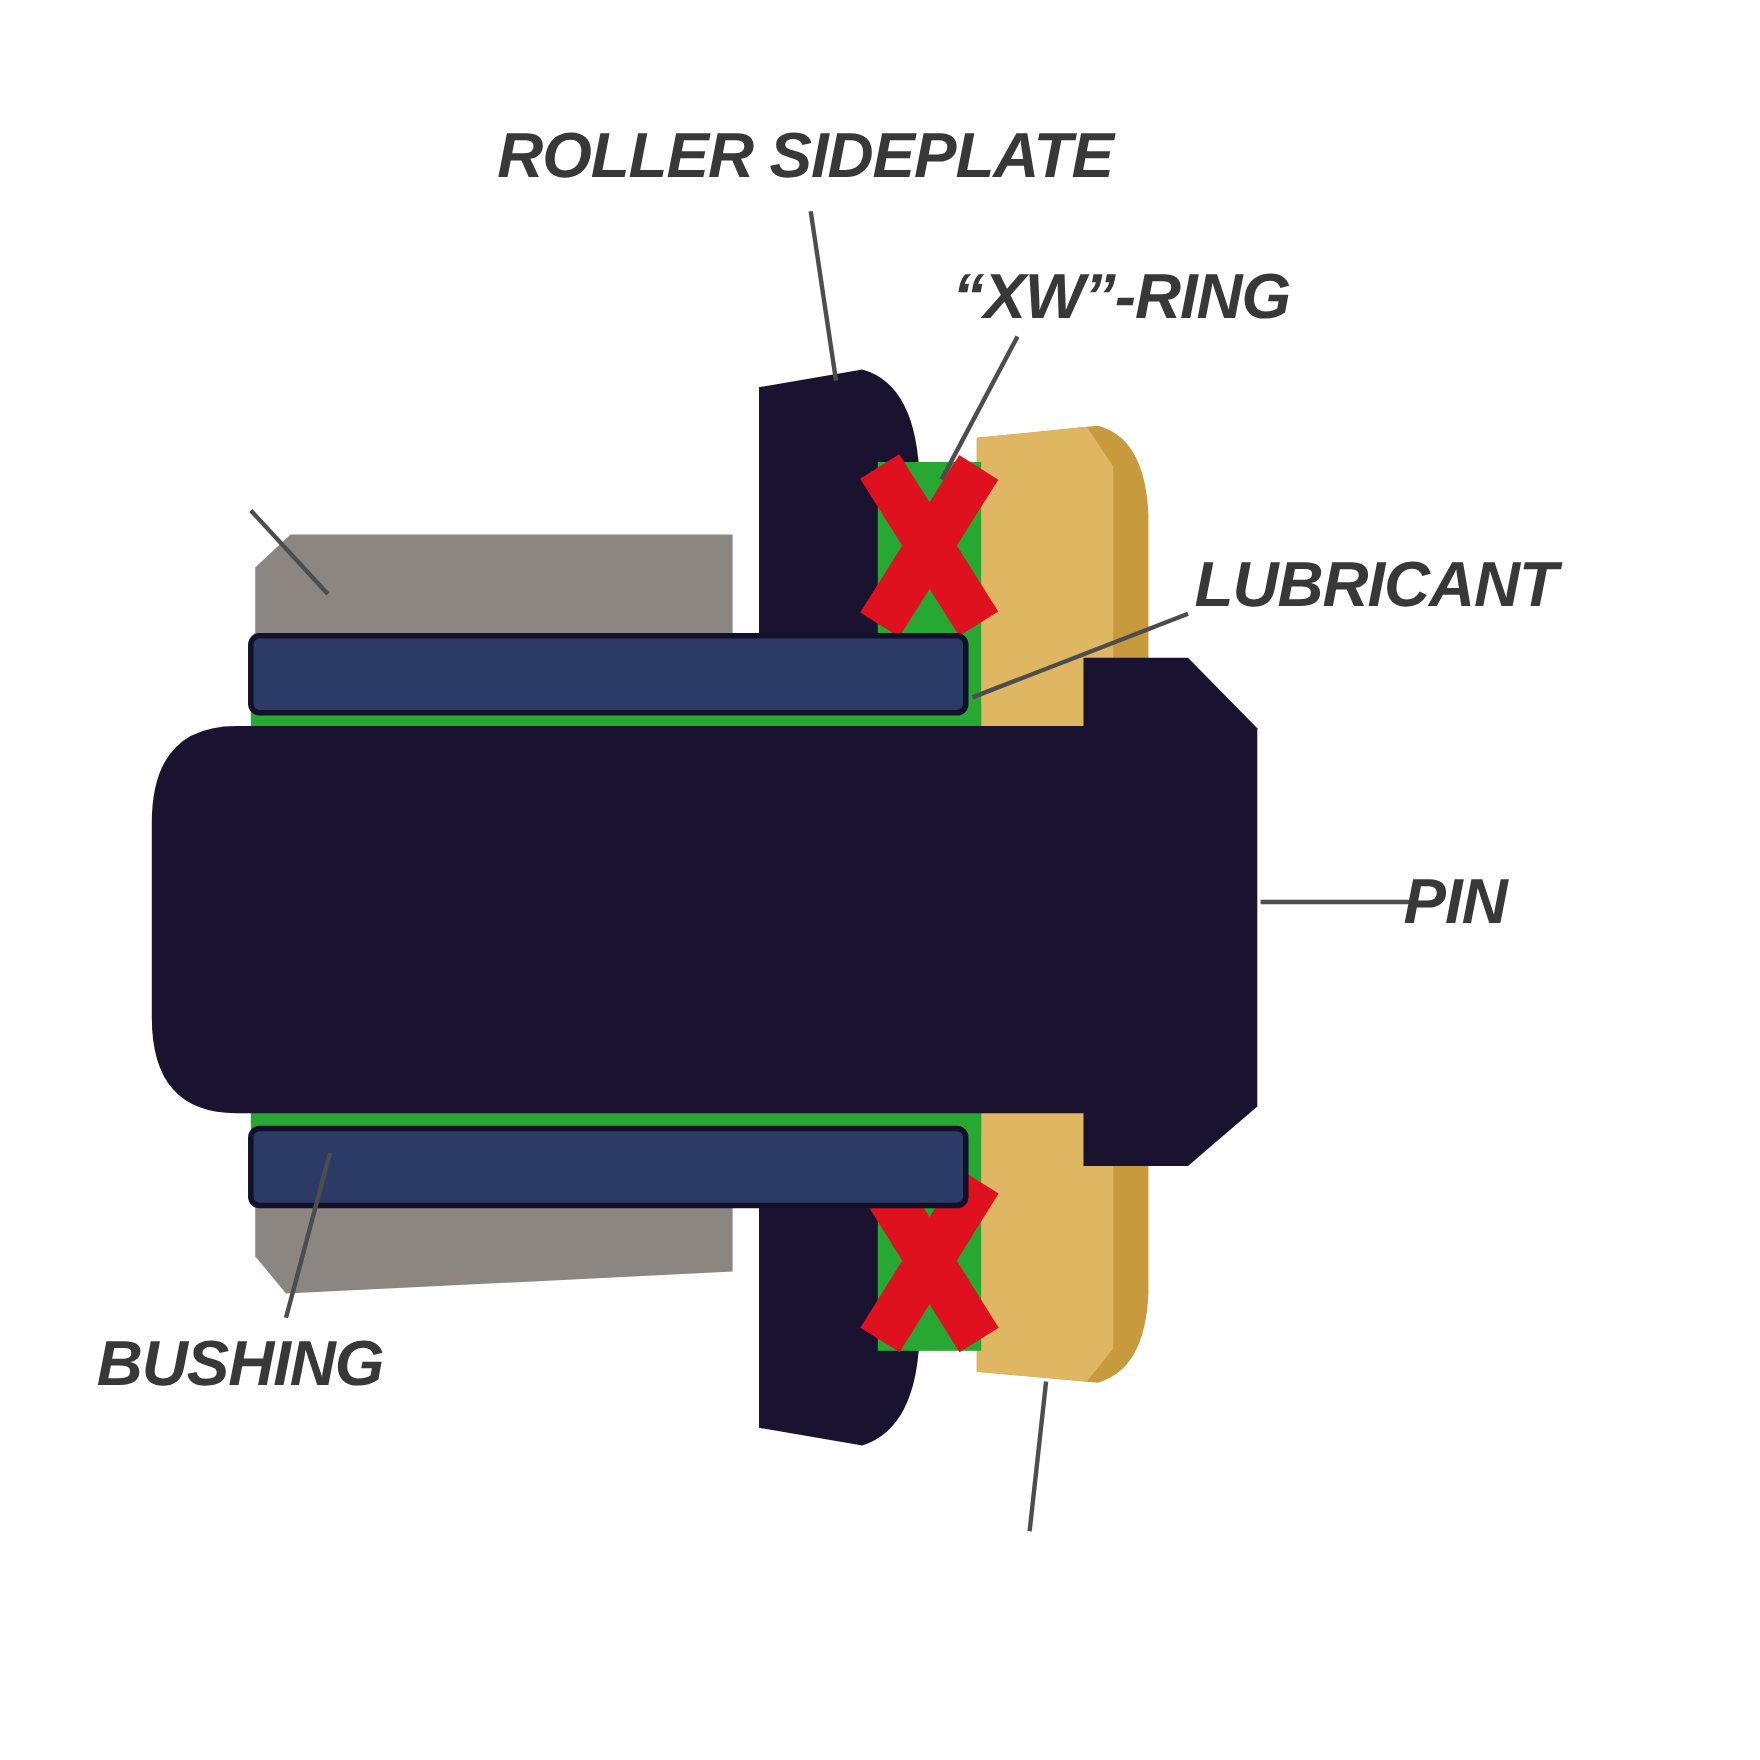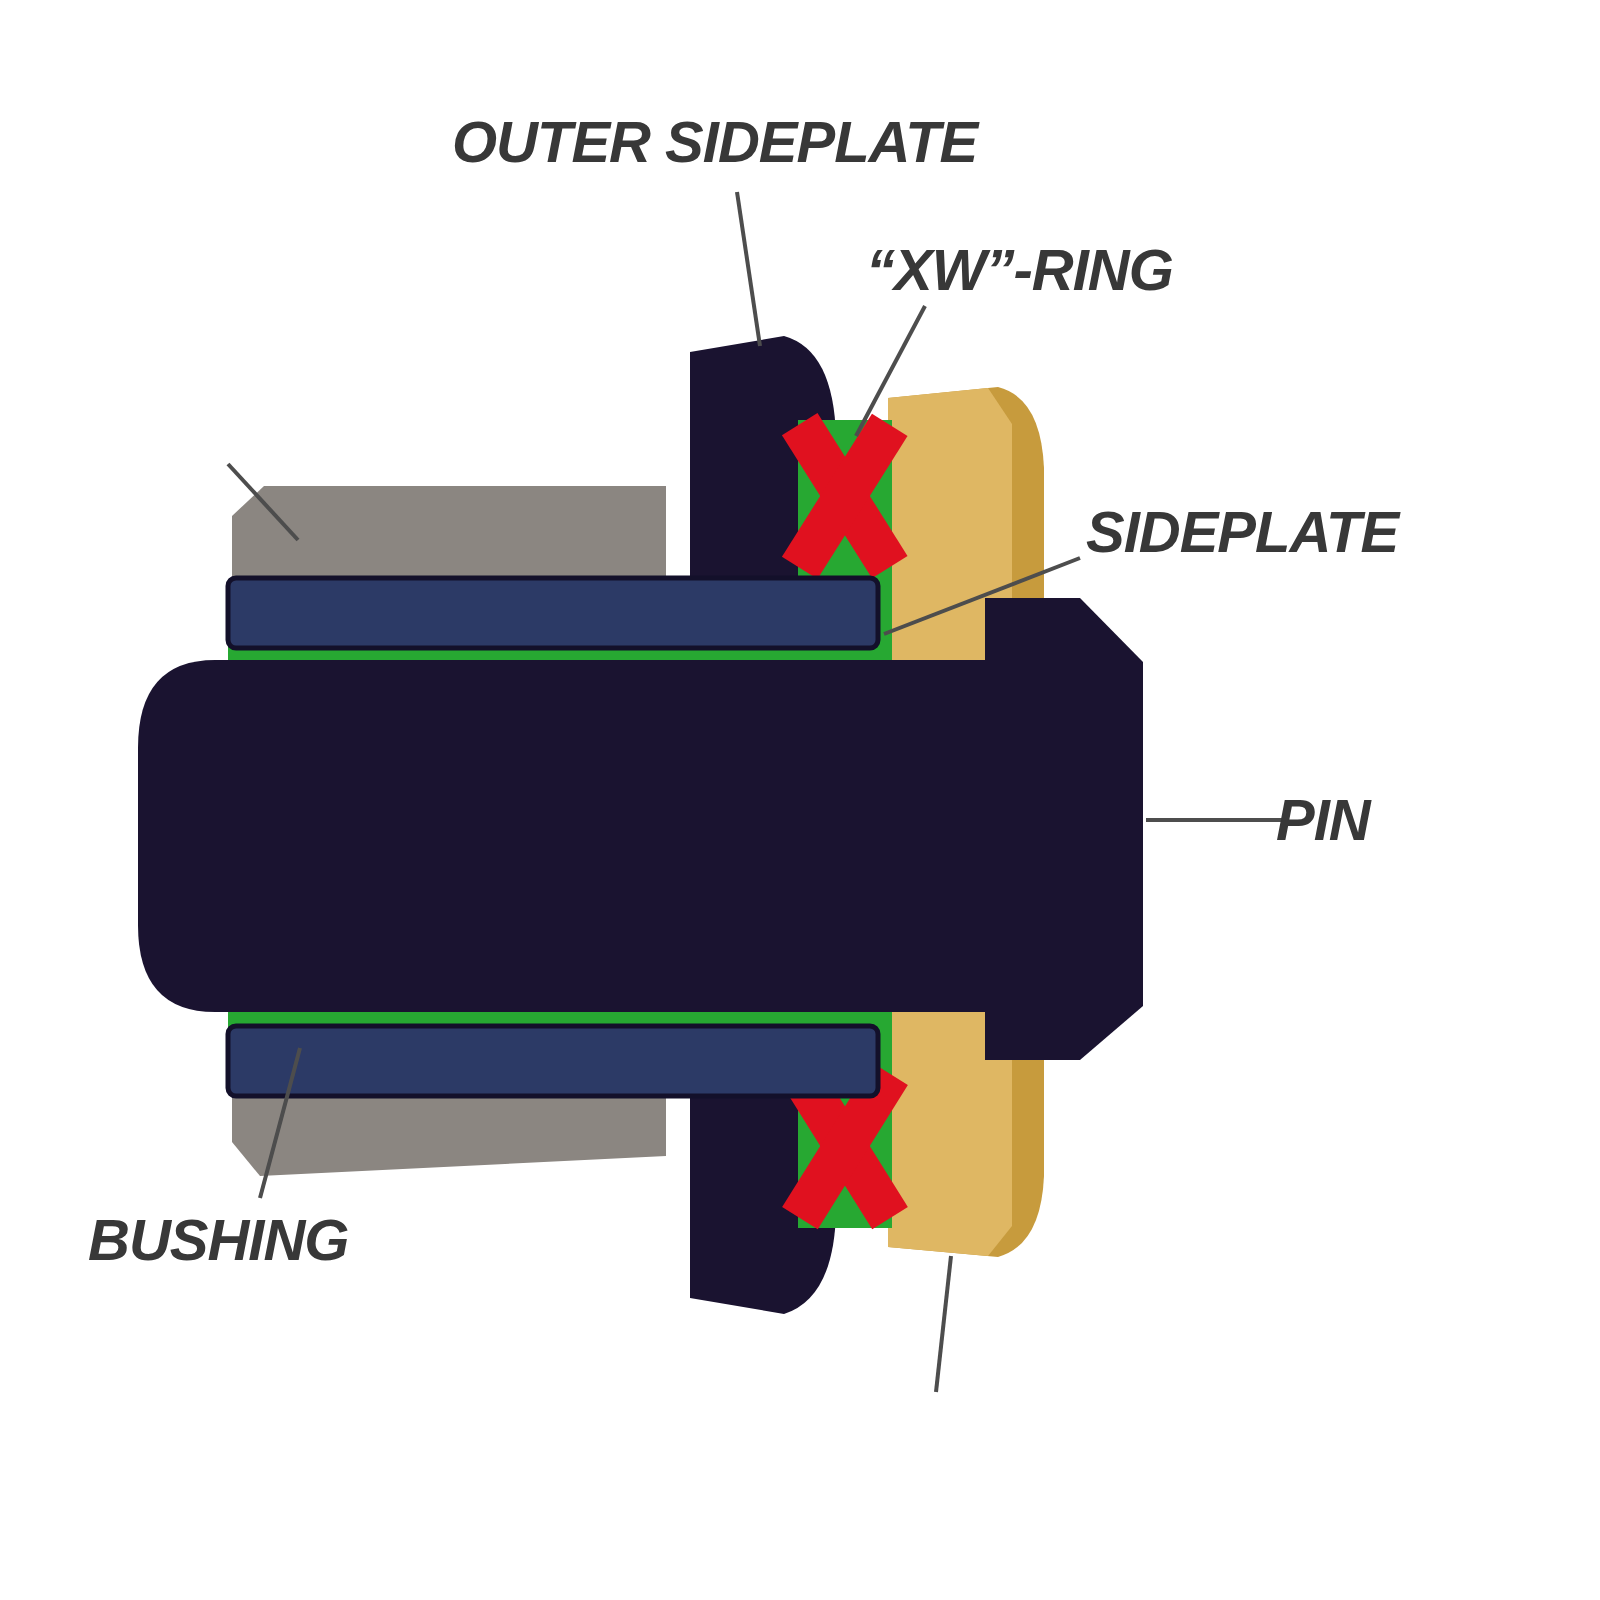--- a/index.html
+++ b/index.html
@@ -61,25 +61,25 @@
 
     <line class="leader" x1="737" y1="192" x2="760" y2="346" stroke="#4d4d4d"></line>
     <line class="leader" x1="925" y1="306" x2="856" y2="436" stroke="#4d4d4d"></line>
     <line class="leader" x1="228" y1="464" x2="298" y2="540" stroke="#4d4d4d"></line>
     <line class="leader" x1="1080" y1="558" x2="884" y2="634" stroke="#4d4d4d"></line>
     <line class="leader" x1="1284" y1="820" x2="1146" y2="820" stroke="#4d4d4d"></line>
     <line class="leader" x1="260" y1="1198" x2="300" y2="1048" stroke="#4d4d4d"></line>
     <line class="leader" x1="936" y1="1392" x2="951" y2="1256" stroke="#4d4d4d"></line>
   </svg>
 
-  <div class="label" style="left:452px; top:108px;">OUTER SIDEPLATE</div>
+  <div class="label" style="left:452px; top:108px;">ROLLER SIDEPLATE</div>
 
   <div class="label" style="left:866px; top:236px;">“XW”-RING</div>
 
 
-  <div class="label" style="left:1086px; top:498px;">SIDEPLATE</div>
+  <div class="label" style="left:1086px; top:498px;">LUBRICANT</div>
 
   <div class="label" style="left:1276px; top:786px;">PIN</div>
 
   <div class="label" style="left:88px; top:1206px;">BUSHING</div>
 
 
 </div>
 
 </body></html>

